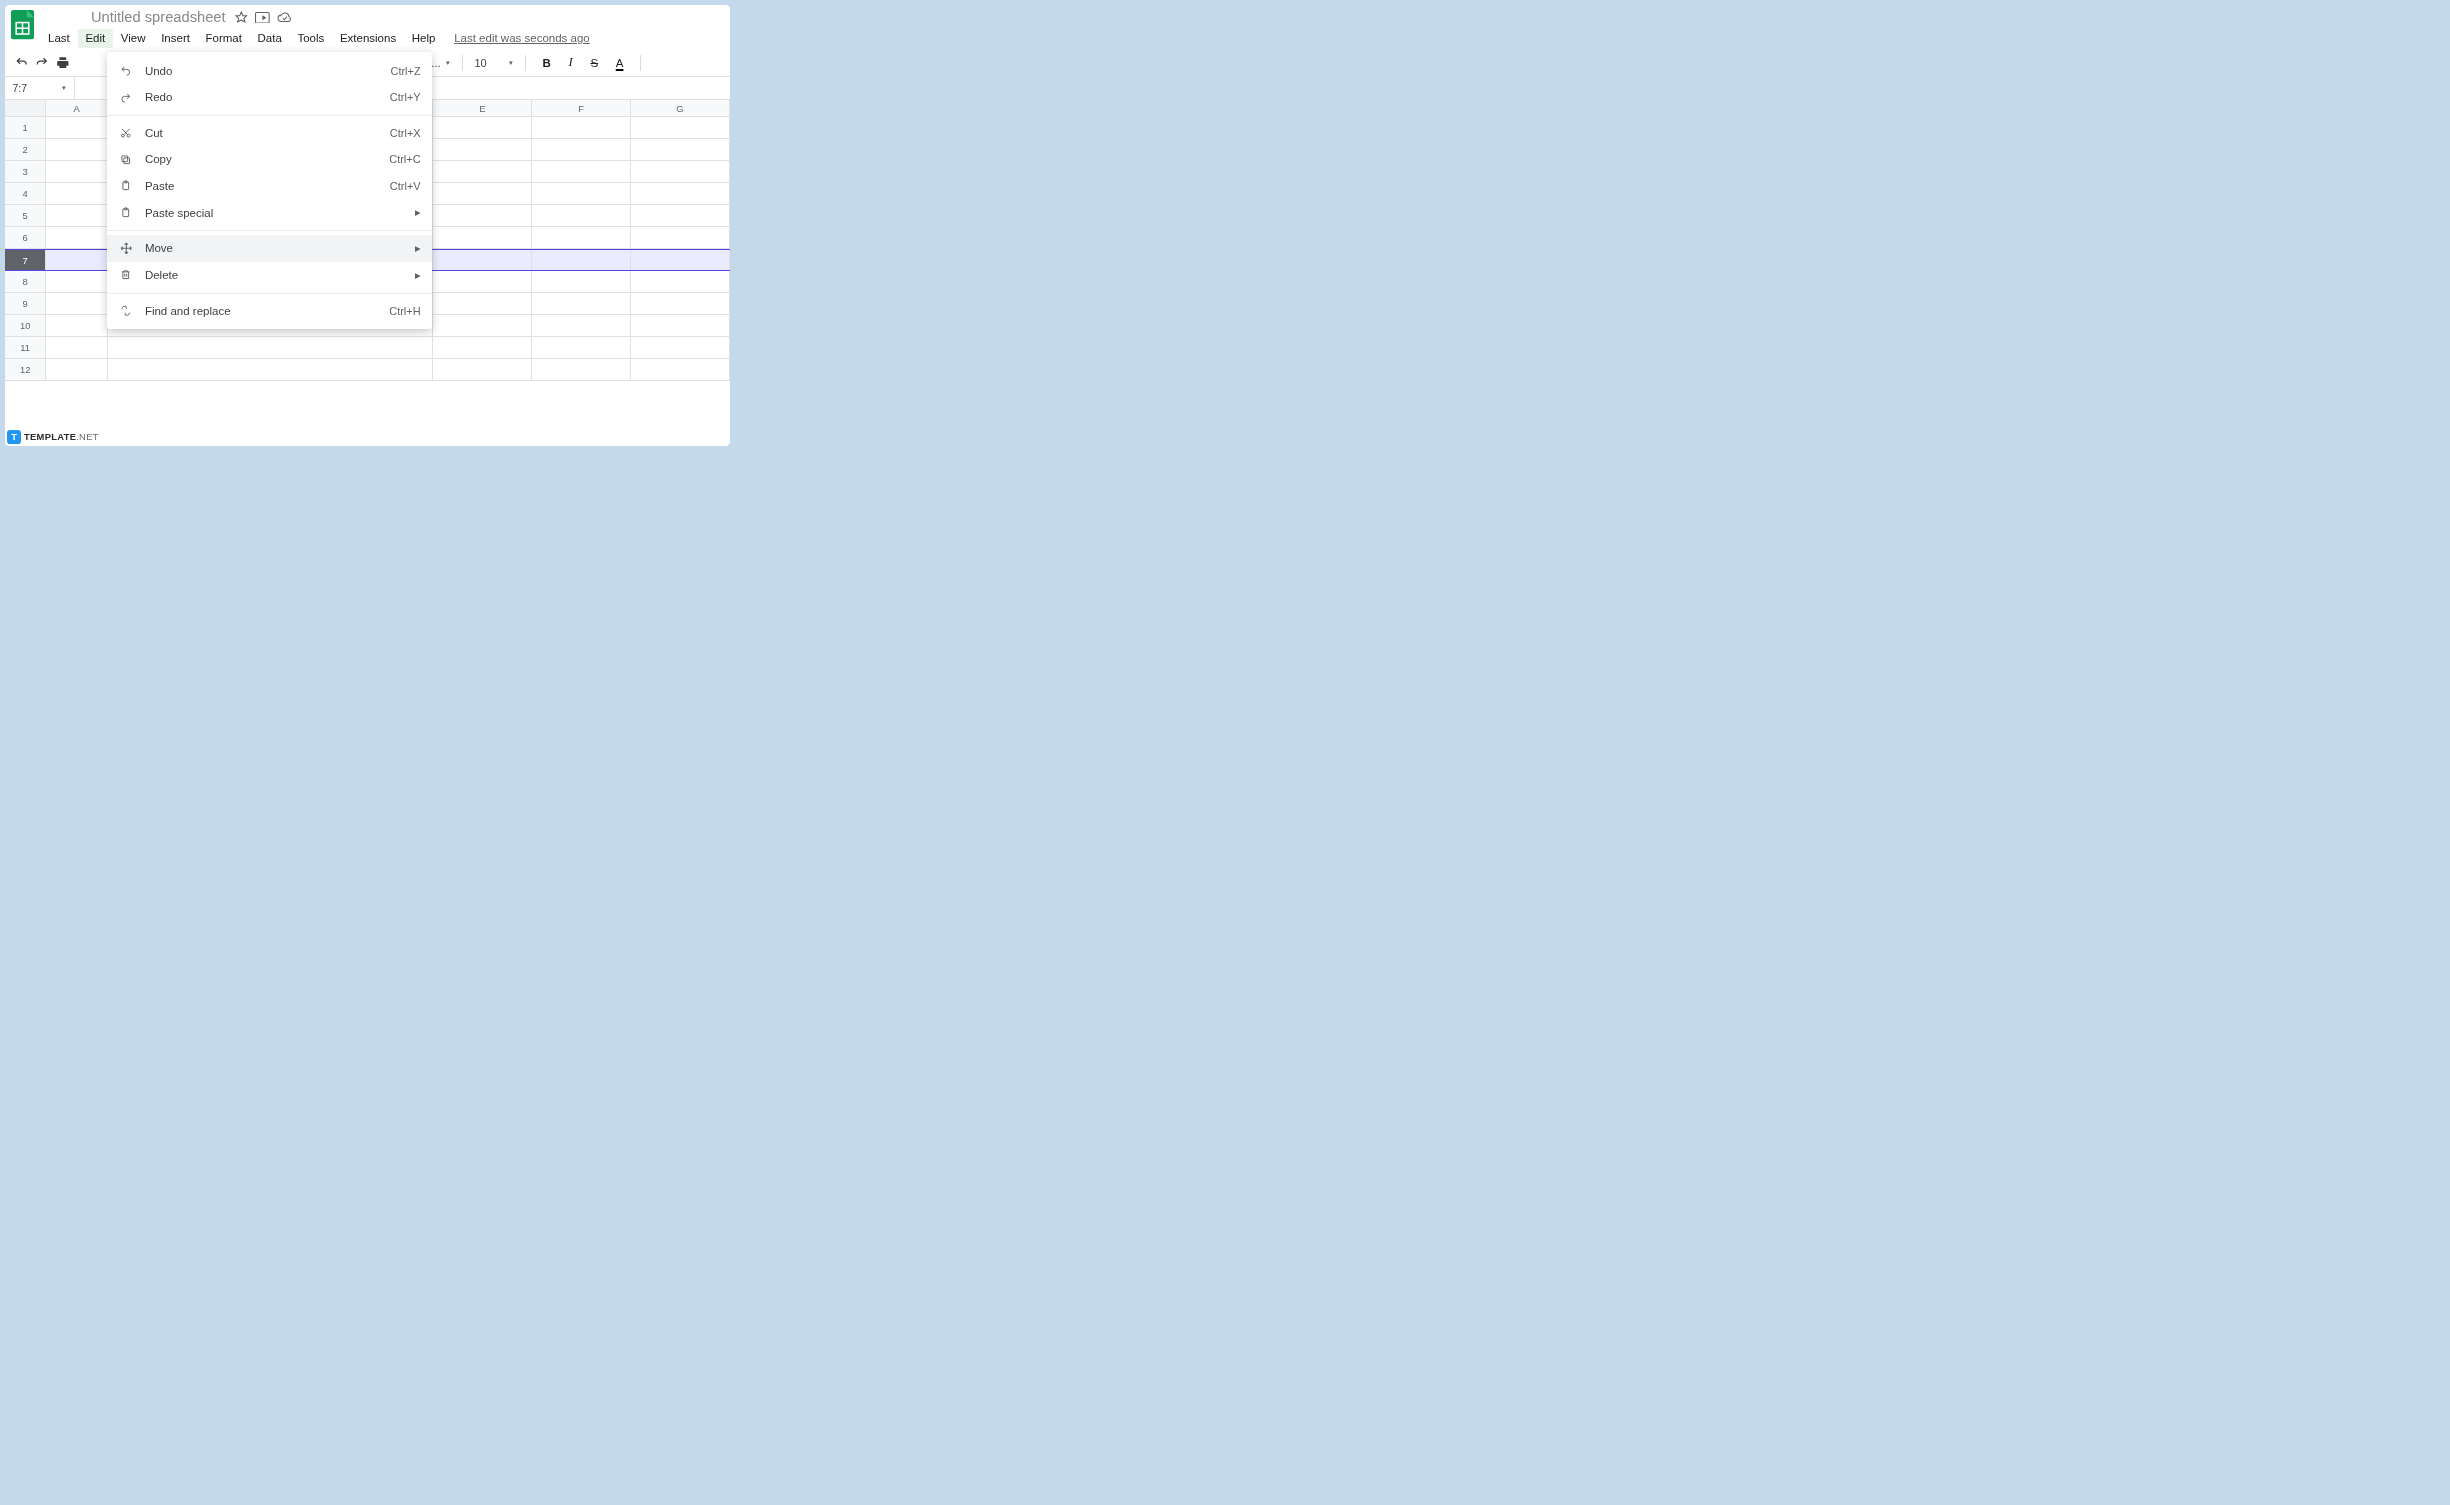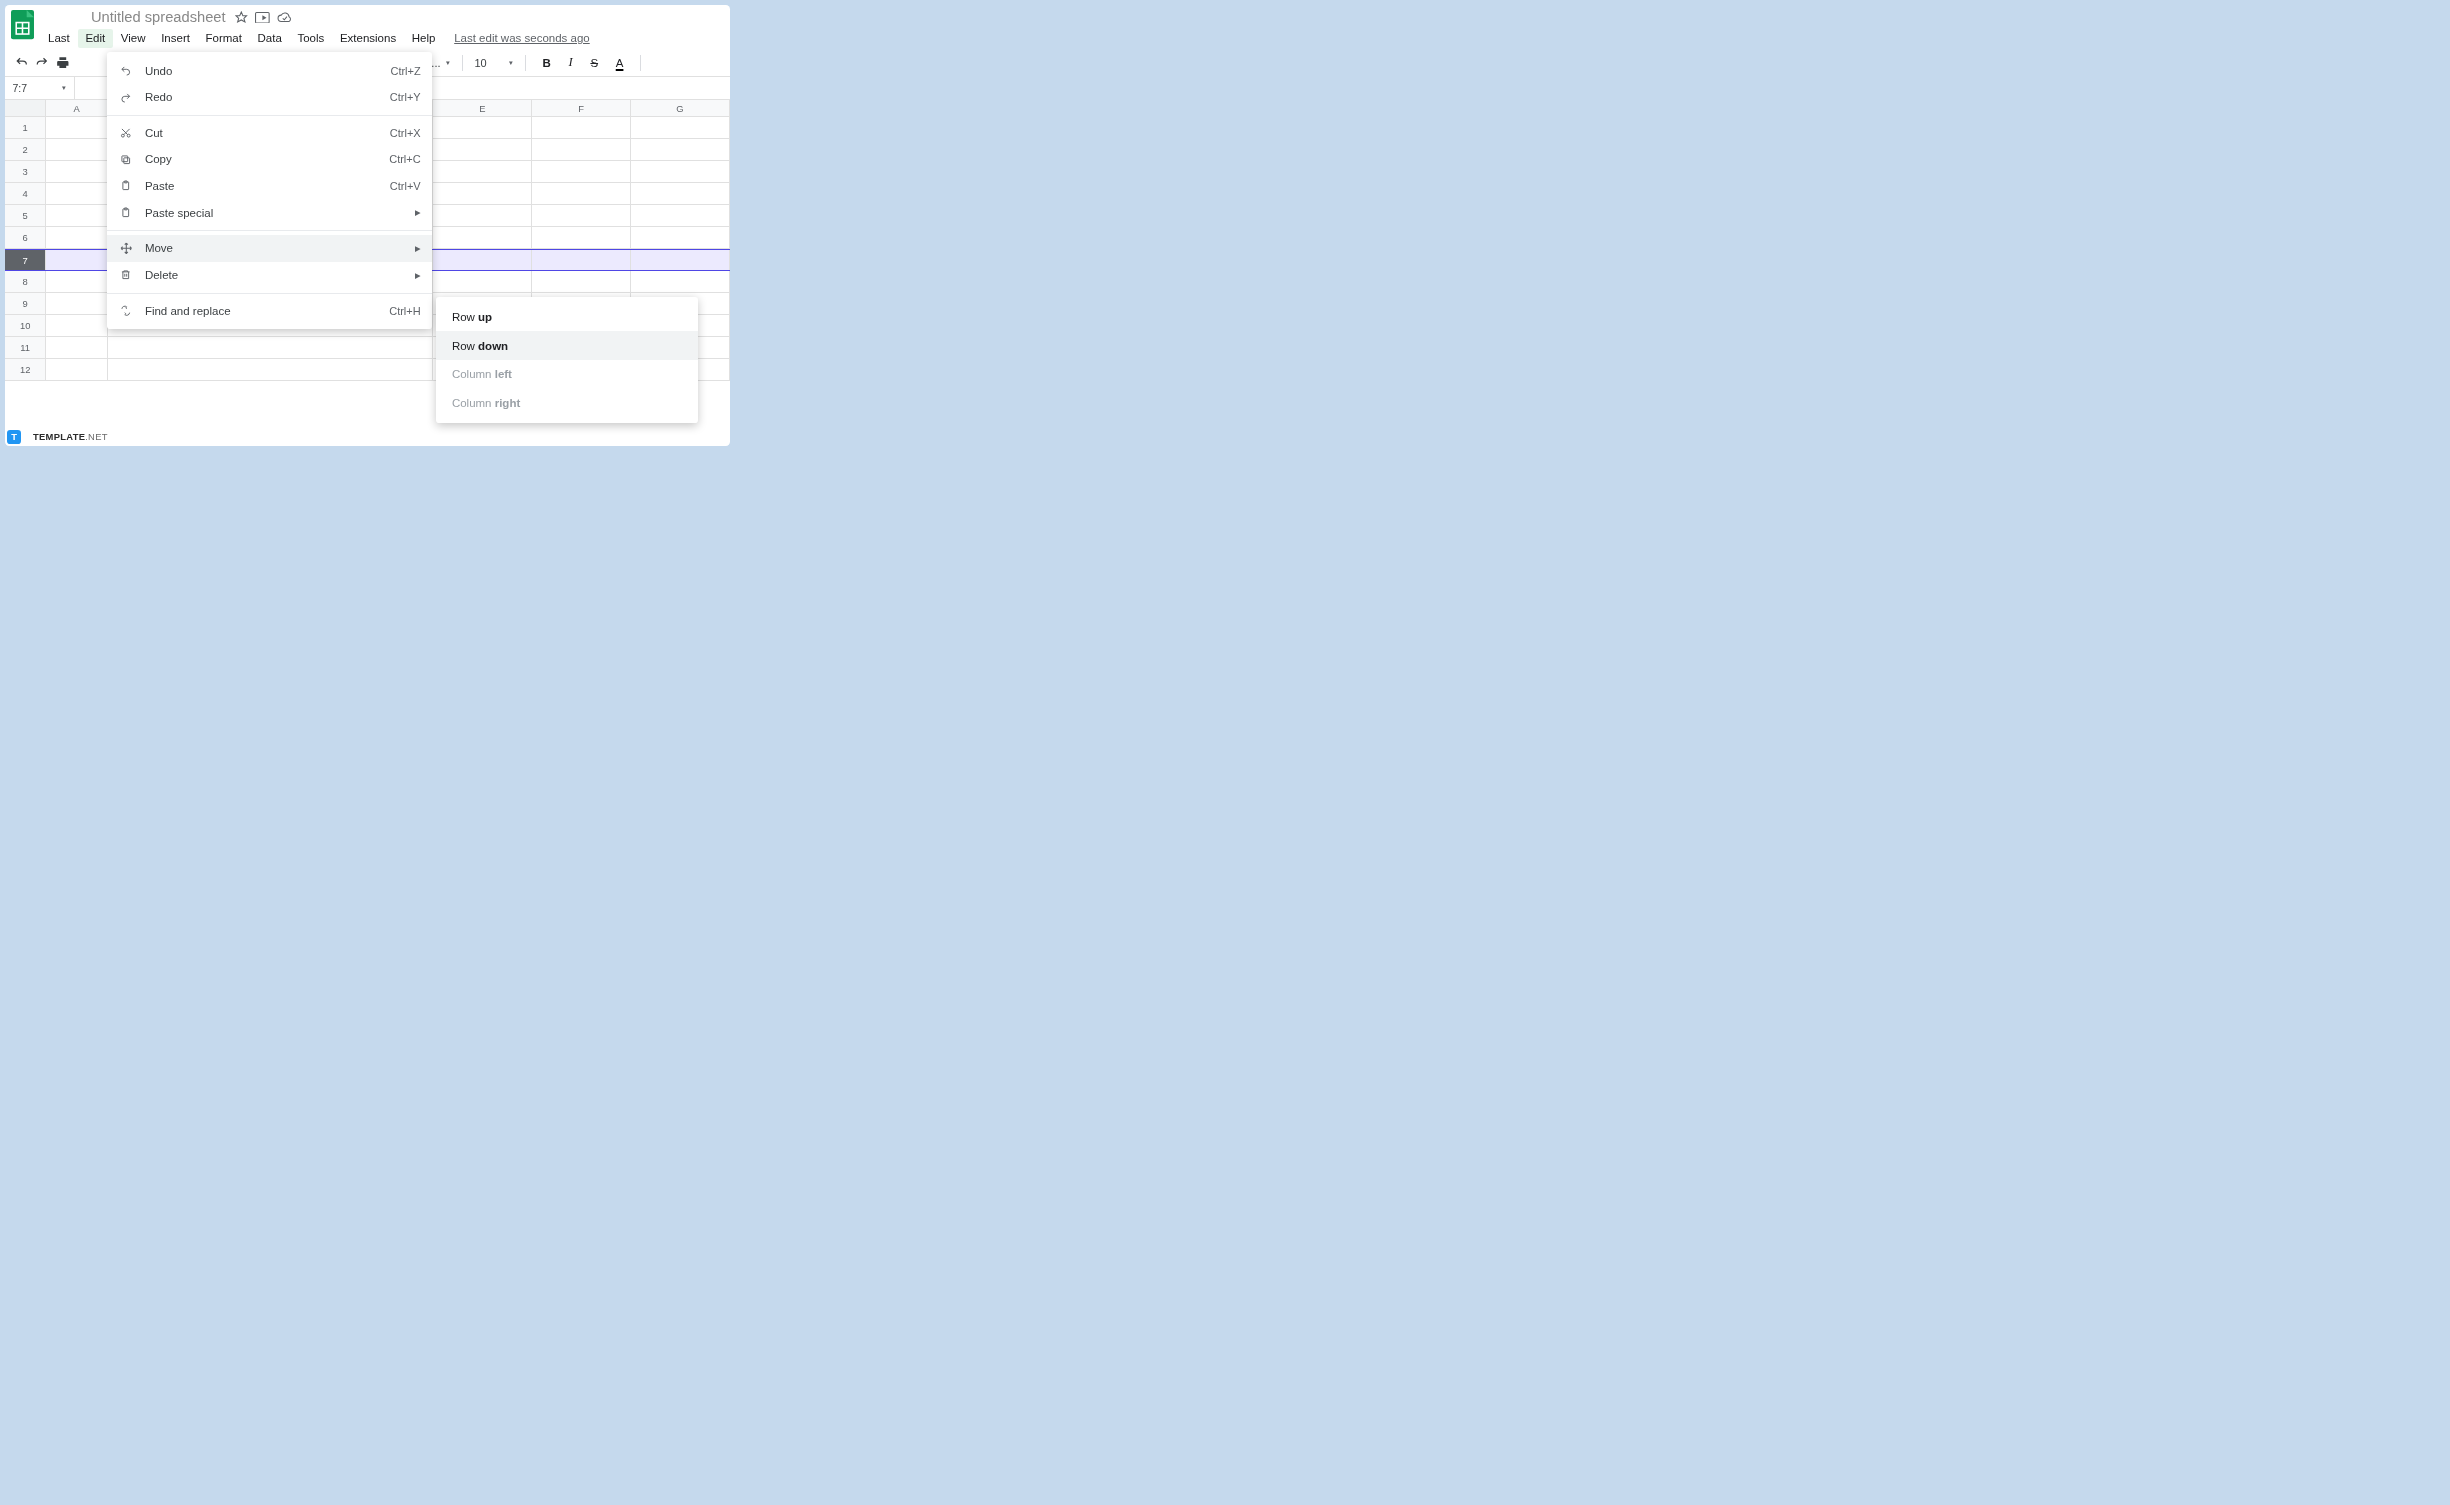--- a/index.html
+++ b/index.html
@@ -223,21 +223,21 @@
   }
   .wm-badge {
     width: 13.6px; height: 13.6px;
     background: #2196f3;
     border-radius: 3.1px;
     color: #fff;
     font-weight: 700;
     font-size: 9.4px;
     display:flex; align-items:center; justify-content:center;
   }
-  .wm-text { font-size: 9.4px; font-weight:700; color:#2c2c2c; letter-spacing: 0.3px; margin-left: 9px;}
+  .wm-text { font-size: 9.4px; font-weight:700; color:#2c2c2c; letter-spacing: 0.3px;}
   .wm-net { font-weight: 400; color:#6b6b6b;}
   .caret-down { font-size: 6.3px; color:#5f6368;}
 </style>
 </head>
 <body>
 
 <div class="window">
 
   <div class="header">
     <div class="logo">
@@ -520,34 +520,20 @@
       <span class="dd-icon">
           <svg width="11.5" height="11.5" viewBox="0 0 24 24" fill="none" stroke="#5f6368" stroke-width="2">
             <path d="M4 8 a6 6 0 0 1 10-4 M20 16 a6 6 0 0 1-10 4 M14 4 l-2 2 2 2 M10 20 l2-2-2-2"></path>
           </svg>
         </span>
       <span class="dd-label">Find and replace</span>
       <span class="dd-shortcut">Ctrl+H</span>
     </div>
   </div>
 
-  <div class="submenu">
-    <div class="sub-item">
-      <span>Row </span><b>up</b>
-    </div>
-    <div class="sub-item hover">
-      <span>Row </span><b>down</b>
-    </div>
-    <div class="sub-item disabled">
-      <span>Column </span><b>left</b>
-    </div>
-    <div class="sub-item disabled">
-      <span>Column </span><b>right</b>
-    </div>
-  </div>
 
 </div>
 
 <div class="watermark">
   <div class="wm-badge">T</div>
   <div class="wm-text">
     <span>TEMPLATE</span><span class="wm-net">.NET</span>
   </div>
 </div>
 

